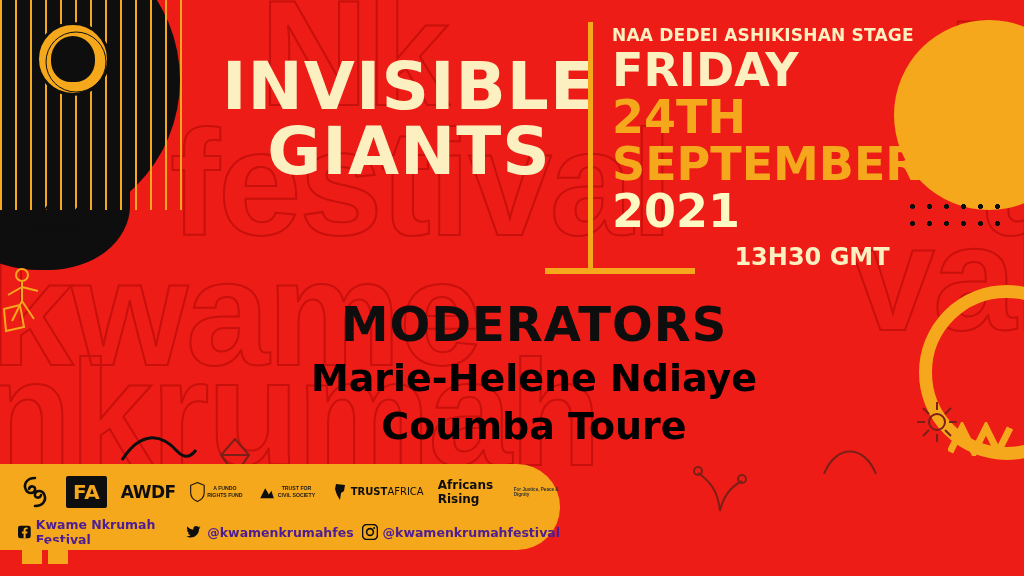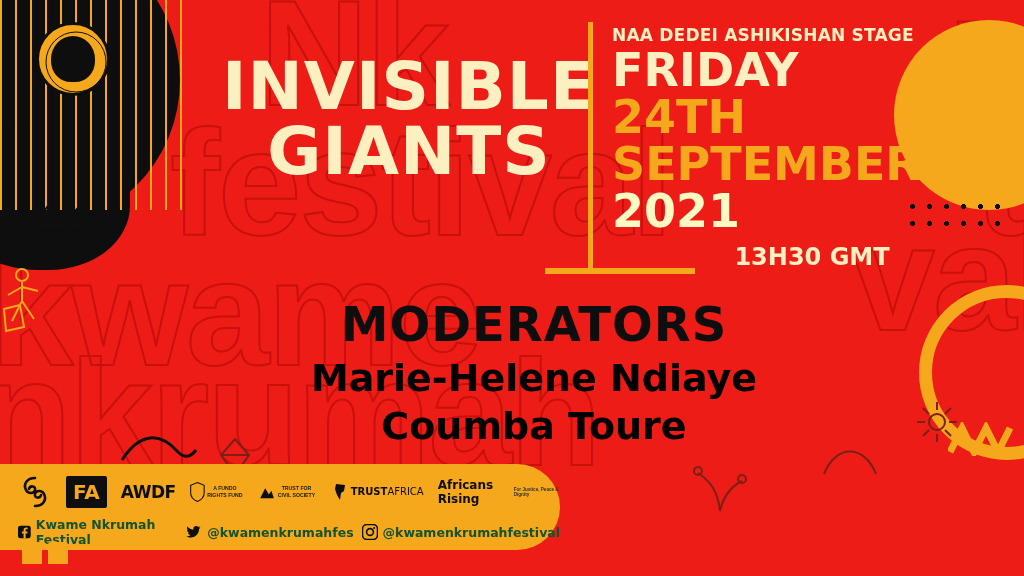--- a/index.html
+++ b/index.html
@@ -210,21 +210,21 @@
   .sp-trust .thin { font-weight: 400; }
   .sp-ar-name {
     color: #0E0E0E; font-weight: 800; font-size: 12px;
     font-family: "DejaVu Sans", sans-serif;
   }
   .sp-ar-tag { color: #333; font-size: 4.6px; font-weight: 600; }
 
   .socials {
     display: flex; align-items: center; gap: 8px;
     padding: 7px 0 0 18px;
-    font-size: 12.5px; font-weight: 700; color: #14532d;
+    font-size: 12.5px; font-weight: 700; color: #4c1d95;
     font-family: "DejaVu Sans", sans-serif;
   }
   .soc-item { display: flex; align-items: center; gap: 5px; }
   .soc-icon { width: 16px; height: 16px; display: block; }
 </style>
 </head>
 <body>
 
 <div class="wm wm-nk2">Nk</div>
 <div class="wm wm-festival">festival</div>

